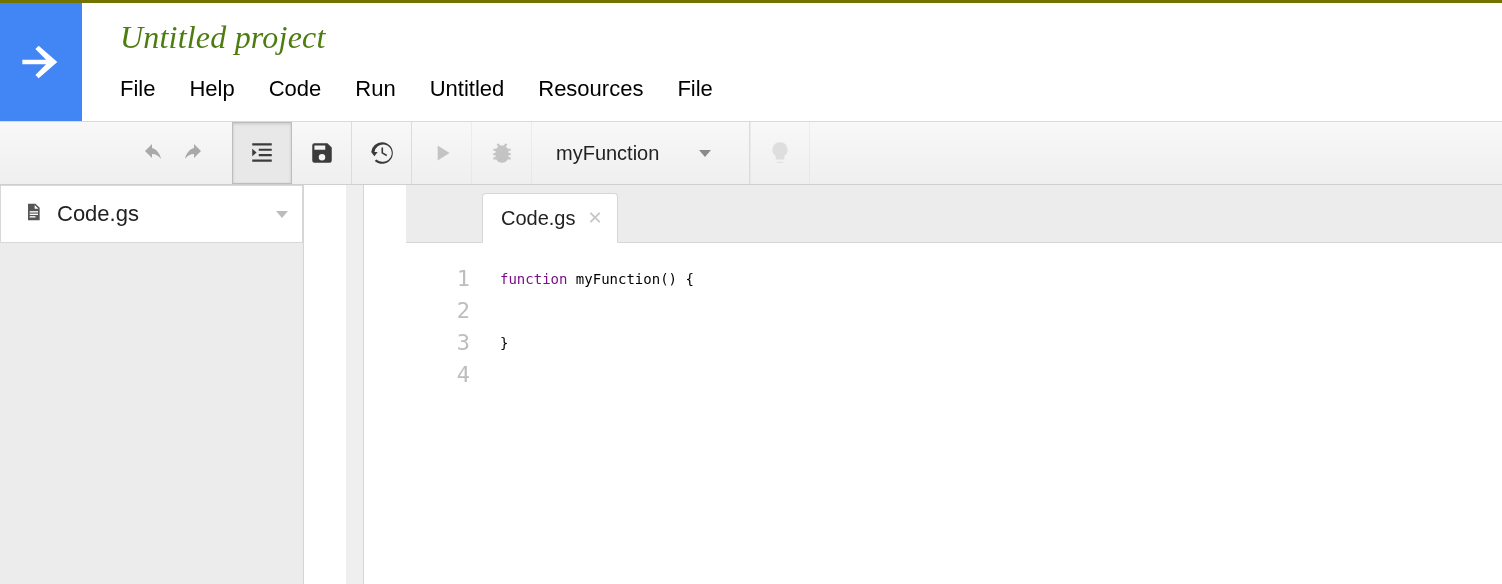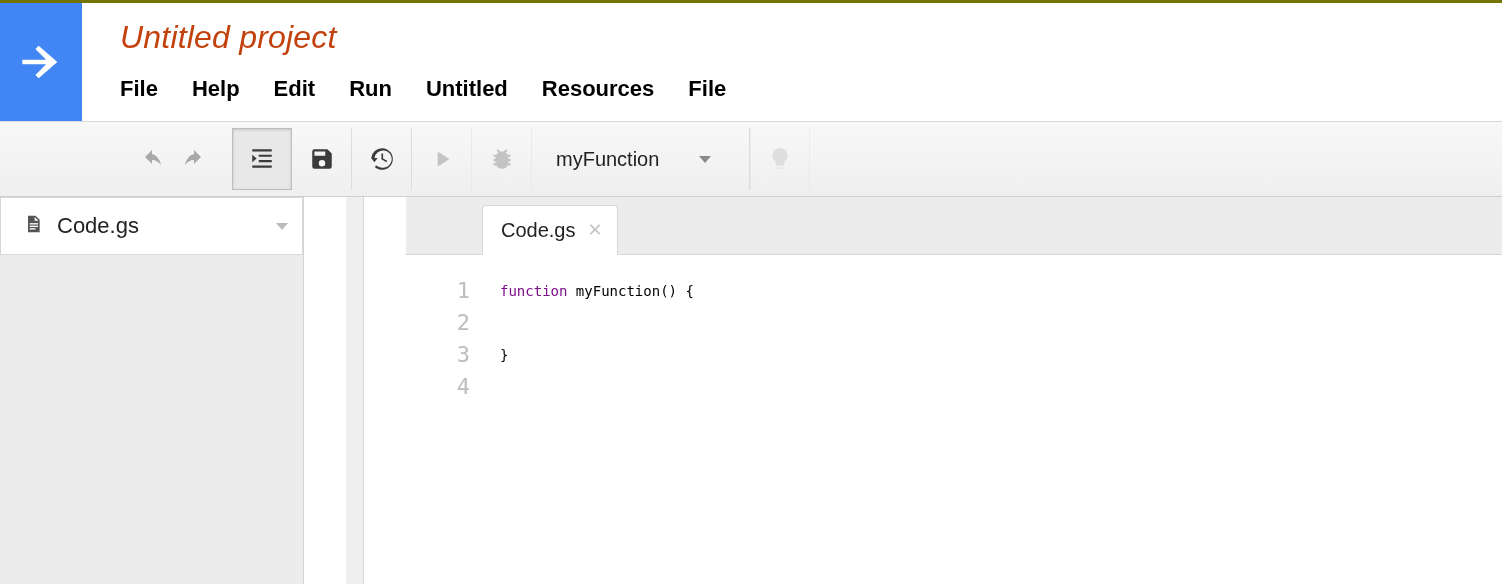--- a/index.html
+++ b/index.html
@@ -4,26 +4,26 @@
 <style>
   * { box-sizing: border-box; margin: 0; padding: 0; }
   html, body { width: 1502px; height: 584px; font-family: Arial, Helvetica, sans-serif; overflow: hidden; background:#fff; }
   body { border-top: 3px solid #737300; }
 
   
   .header { display:flex; height:118px; }
   .logo-box { width:82px; height:118px; background:#4285f4; display:flex; align-items:center; justify-content:center; }
   .logo-box svg { width:56px; height:56px; }
   .header-right { flex:1; padding:16px 0 0 38px; }
-  .proj-title { font-size:32px; font-style:italic; color:#c2410c; font-weight:400; letter-spacing:0.2px; }
+  .proj-title { font-size:32px; font-style:italic; color:#4d7c0f; font-weight:400; letter-spacing:0.2px;font-family:Liberation Serif, serif; }
   .menubar { display:flex; gap:34px; margin-top:20px; }
-  .menu-item { font-size:22px; color:#000; cursor:pointer;font-weight:bold; }
+  .menu-item { font-size:22px; color:#000; cursor:pointer; }
 
   
-  .toolbar { height:76px; background:linear-gradient(#f8f8f8,#efefef); border-top:1px solid #d9d9d9; border-bottom:1px solid #cfcfcf; display:flex; align-items:center; padding-left:114px; }
+  .toolbar { height:64px; background:linear-gradient(#f8f8f8,#efefef); border-top:1px solid #d9d9d9; border-bottom:1px solid #cfcfcf; display:flex; align-items:center; padding-left:114px; }
   .tbtn { width:60px; height:62px; display:flex; align-items:center; justify-content:center; border-right:1px solid #dcdcdc; cursor:pointer; }
   .tbtn.first { border-left:1px solid #dcdcdc; }
   .tbtn.disabled { opacity:.38; cursor:default; }
   .tbtn.active { background:#e8e8e8; border:1px solid #bdbdbd; box-shadow:inset 0 1px 3px rgba(0,0,0,.15); }
   .tbtn svg { width:26px; height:26px; fill:#3b3b3b; }
   .tbtn.disabled svg { fill:#777; }
   .undo-redo { display:flex; width:118px; height:62px; align-items:center; justify-content:center; gap:18px; }
   .undo-redo svg { width:24px; height:18px; fill:#a9a9a9; }
   .func-select { height:62px; min-width:218px; border-right:1px solid #dcdcdc; display:flex; align-items:center; padding:0 22px 0 24px; gap:40px; cursor:pointer; }
   .func-select span { font-size:20px; color:#222; }
@@ -57,21 +57,21 @@
   <div class="logo-box">
     <svg viewBox="0 0 24 24">
       <path fill="#fff" d="M4 11h10.17l-4.58-4.59L11 5l8 7-8 7-1.41-1.41L14.17 13H4z"></path>
     </svg>
   </div>
   <div class="header-right">
     <div class="proj-title">Untitled project</div>
     <div class="menubar">
       <div class="menu-item">File</div>
       <div class="menu-item">Help</div>
-      <div class="menu-item">Edit</div>
+      <div class="menu-item">Code</div>
       <div class="menu-item">Run</div>
       <div class="menu-item">Untitled</div>
       <div class="menu-item">Resources</div>
       <div class="menu-item">File</div>
     </div>
   </div>
 </div>
 
 <div class="toolbar">
   <div class="undo-redo">

